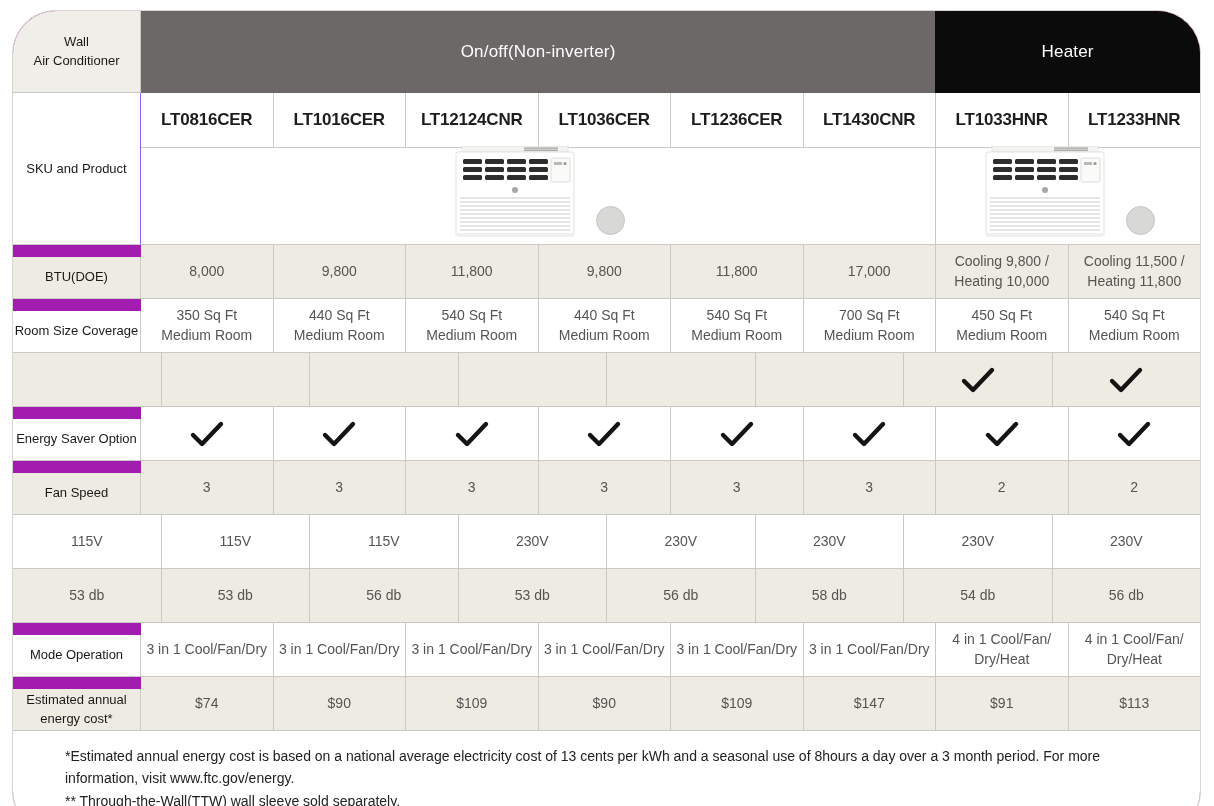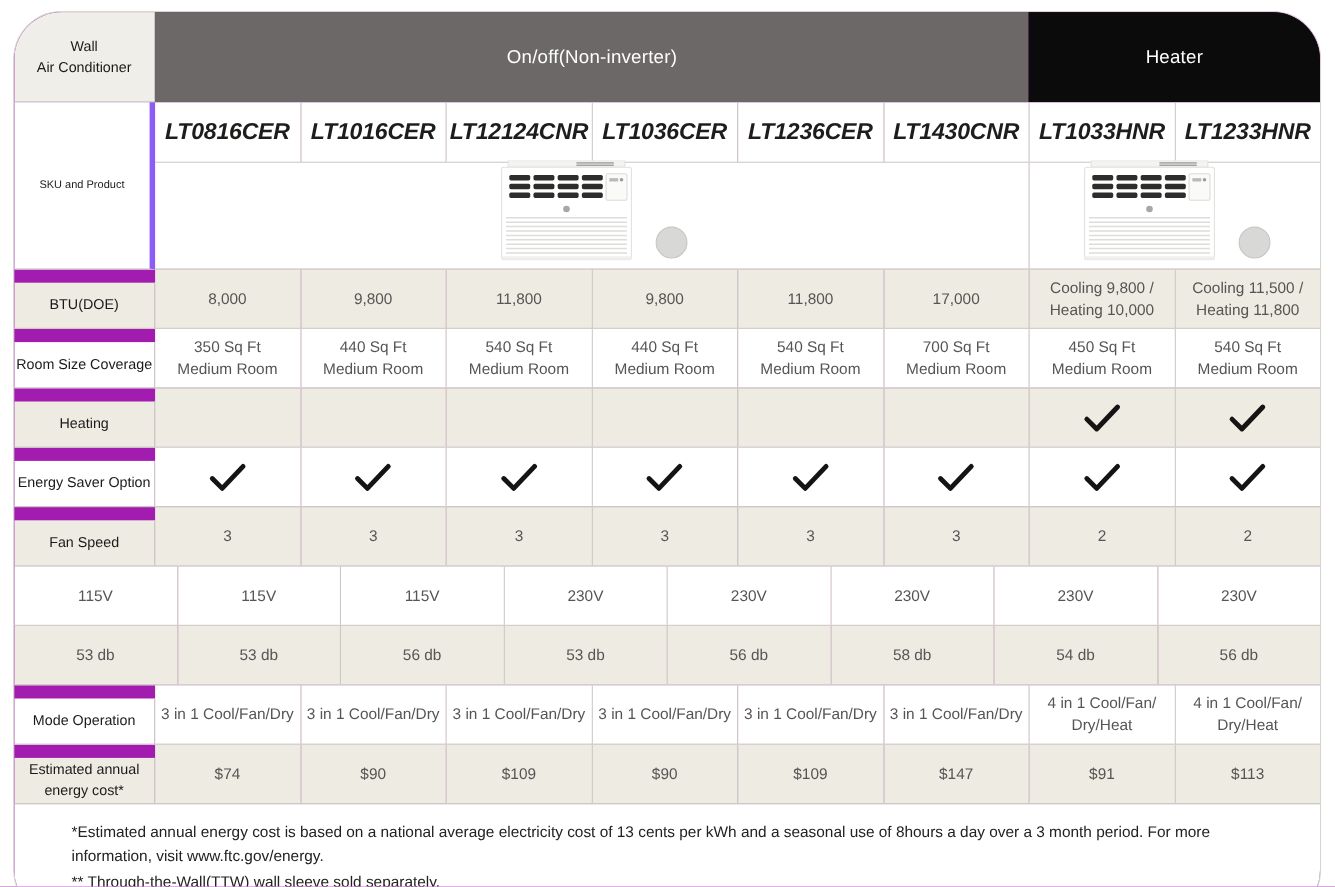--- a/index.html
+++ b/index.html
@@ -32,28 +32,28 @@
   }
   .group-heater{
     flex:2 1 0;background:#0c0b0b;color:#ffffff;font-size:17px;
     border-bottom:none;letter-spacing:.2px;
   }
   
   .band{display:flex;}
   .band-left{
     flex:0 0 128px;box-sizing:border-box;
     display:flex;align-items:center;justify-content:center;text-align:center;
-    border-right:5px solid #8b5cf6;border-bottom:1px solid #cbc9c3;
-    font-size:10px;color:#1c1a19;background:#fff;
+    border-right:1px solid #8b5cf6;border-bottom:1px solid #cbc9c3;
+    font-size:13px;color:#1c1a19;background:#fff;
   }
   .band-right{flex:1 1 0;display:flex;flex-direction:column;min-width:0;}
   .sku-row{height:55px;}
   .sku-cell{
-    flex:1 1 0;font-size:21px;font-weight:700;color:#1f1d1c;
-    letter-spacing:-.2px;background:#fff;font-style:italic;
+    flex:1 1 0;font-size:17px;font-weight:700;color:#1f1d1c;
+    letter-spacing:-.2px;background:#fff;
   }
   .image-row{height:97px;}
   .image-cell{
     box-sizing:border-box;display:flex;align-items:flex-end;justify-content:center;
     gap:16px;border-bottom:1px solid #cbc9c3;background:#fff;
   }
   .image-cell.onoff{flex:6 1 0;border-right:1px solid #cbc9c3;}
   .image-cell.heater{flex:2 1 0;}
   .ac-svg{display:block;margin-bottom:7px;}
   .swatch{
@@ -187,21 +187,20 @@
         <div class="c val-cell">540 Sq Ft
 Medium Room</div>
         <div class="c val-cell">700 Sq Ft
 Medium Room</div>
         <div class="c val-cell">450 Sq Ft
 Medium Room</div>
         <div class="c val-cell">540 Sq Ft
 Medium Room</div>
       </div>
       <div class="row spec-row beige">
-        <div class="c label-cell">Heating</div>
         <div class="c val-cell"></div>
         <div class="c val-cell"></div>
         <div class="c val-cell"></div>
         <div class="c val-cell"></div>
         <div class="c val-cell"></div>
         <div class="c val-cell"></div>
         <div class="c val-cell"><svg class="check-icon" width="36" height="28" viewBox="0 0 36 28">
             <path d="M4 15 L13 24 L32 4" fill="none" stroke="#161412" stroke-width="4.4" stroke-linecap="round" stroke-linejoin="round"></path>
           </svg></div>
         <div class="c val-cell"><svg class="check-icon" width="36" height="28" viewBox="0 0 36 28">

